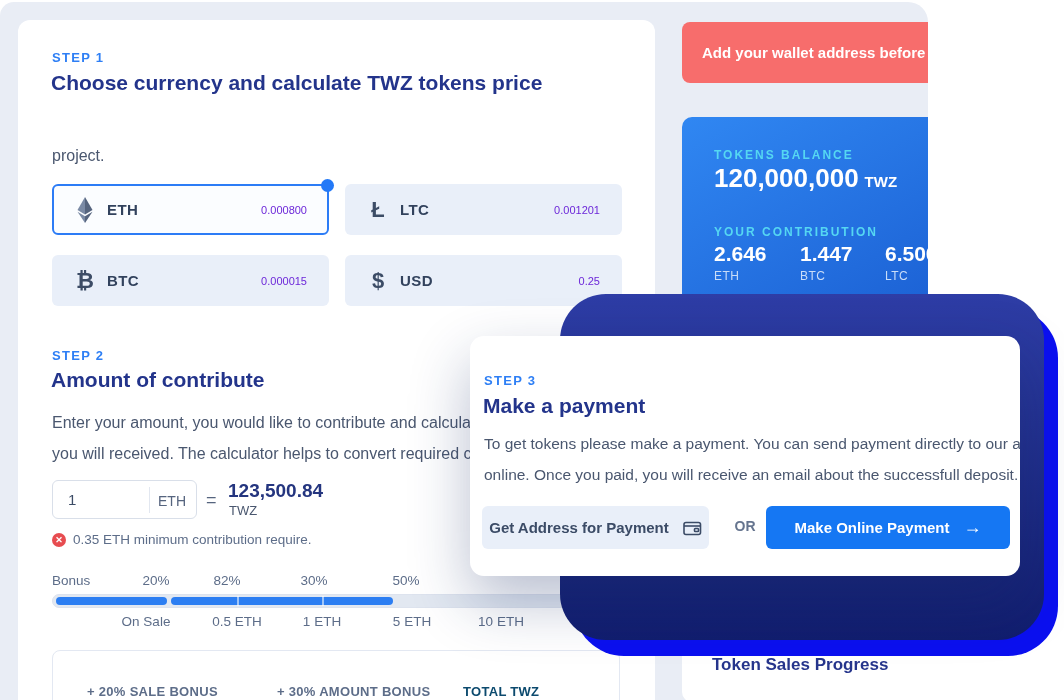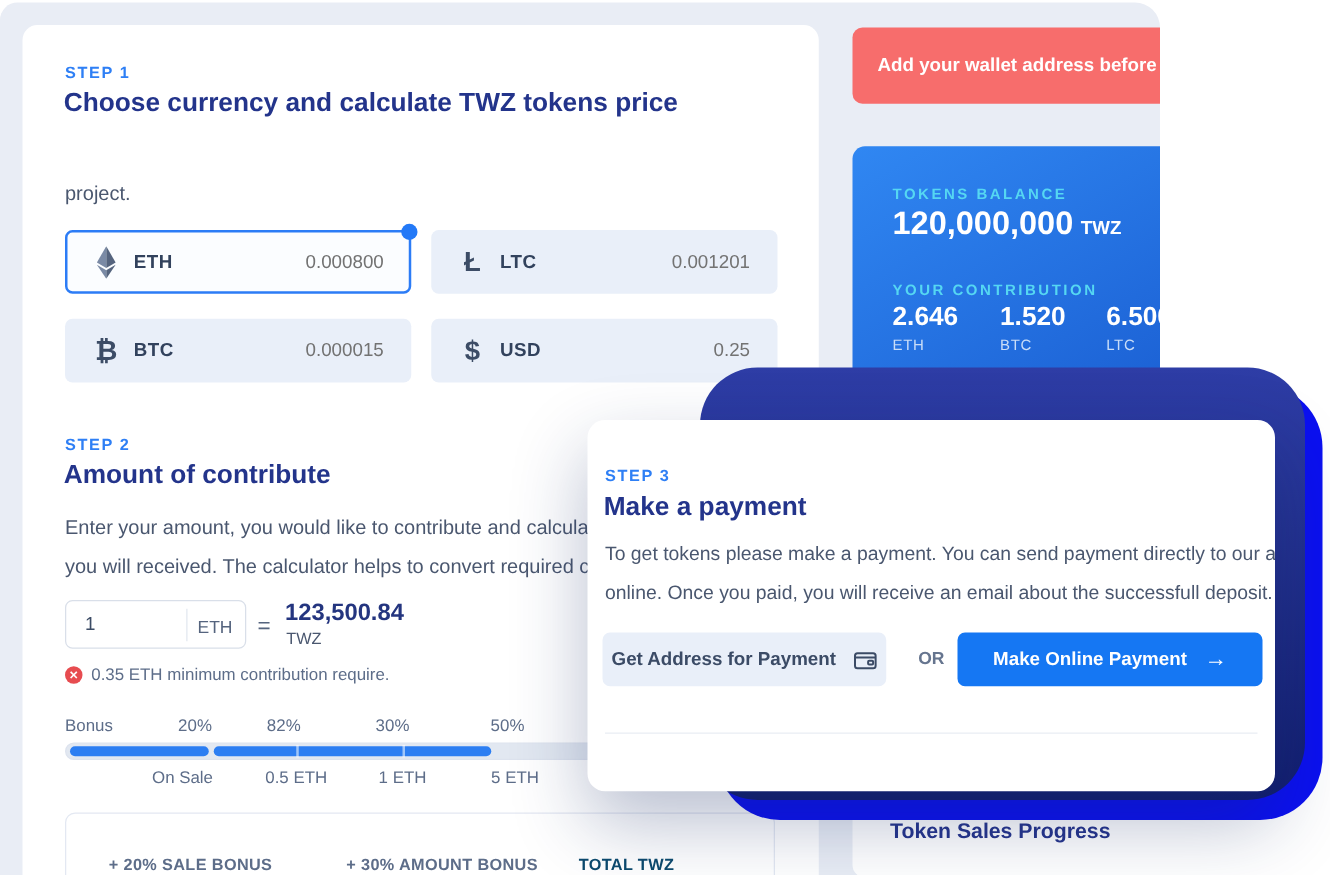--- a/index.html
+++ b/index.html
@@ -20,21 +20,21 @@
   .h-title { position:absolute; font-size:21px; font-weight:bold; color:#23348b; }
   .body-text { position:absolute; font-size:16px; line-height:31px; color:#4a576f; white-space:nowrap; }
 
   
   .tile { position:absolute; width:277px; height:51px; background:#e9eff9; border-radius:6px;
     display:flex; align-items:center; padding:0 22px; cursor:pointer; }
   .tile.selected { background:#fbfdff; border:2px solid #2c7cf6; padding:0 20px; }
   .tile .cur-icon { width:22px; display:flex; justify-content:center; align-items:center;
     font-size:22px; font-weight:bold; color:#3c4c66; }
   .tile .cur-label { margin-left:11px; font-size:15px; font-weight:bold; color:#32425d; letter-spacing:.4px; }
-  .tile .cur-value { margin-left:auto; font-size:15px; color:#737373; }
+  .tile .cur-value { margin-left:auto; font-size:11px; color:#6d28d9; }
   .sel-dot { position:absolute; right:-7px; top:-7px; width:13px; height:13px; border-radius:50%;
     background:#2379f7; }
 
   
   .amount-input { position:absolute; width:145px; height:39px; border:1px solid #d9dfe9;
     border-radius:6px; background:#fff; font-family:"Liberation Sans",sans-serif;
     font-size:15px; color:#3c4c66; padding:0 48px 0 15px; outline:none; }
   .input-unit { position:absolute; font-size:14px; color:#55647e; }
   .input-sep { position:absolute; width:1px; height:26px; background:#e2e7f0; }
   .equals { position:absolute; font-size:18px; color:#55647e; }
@@ -82,21 +82,21 @@
   .sales-title { position:absolute; left:30px; top:36px; font-size:17px; font-weight:bold;
     color:#26358c; white-space:nowrap; }
 
   
   .deco-bright { position:absolute; left:574px; top:308px; width:484px; height:348px;
     border-radius:50px; background:#0b10f0; }
   .deco-navy { position:absolute; left:560px; top:294px; width:484px; height:346px;
     border-radius:46px; background:linear-gradient(180deg,#2e3da6 0%,#111d6e 100%); }
 
   
-  .step3-card { position:absolute; left:470px; top:336px; width:550px; height:297px;
+  .step3-card { position:absolute; left:470px; top:336px; width:550px; height:240px;
     background:#fff; border-radius:14px; box-shadow:0 25px 60px rgba(23,43,99,.30);
     overflow:hidden; }
   .s3-body { position:absolute; font-size:15.5px; line-height:31px; color:#4a576f; white-space:nowrap; }
   .btn { position:absolute; top:170px; height:43px; border-radius:6px; display:flex;
     align-items:center; justify-content:center; cursor:pointer; }
   .btn-gray { left:12px; width:227px; background:#e9eff9; }
   .btn-gray .lbl { font-size:15px; font-weight:bold; color:#3b4b66; }
   .btn-blue { left:296px; width:244px; background:#1577f3; }
   .btn-blue .lbl { font-size:15px; font-weight:bold; color:#fff; }
   .btn .ic { margin-left:14px; display:flex; align-items:center; }
@@ -207,21 +207,21 @@
       <span class="cy-label" style="top:31px;">TOKENS BALANCE</span>
       <div class="tok-amount">
         <span class="big">120,000,000</span><span class="unit">TWZ</span>
       </div>
       <span class="cy-label" style="top:108px;">YOUR CONTRIBUTION</span>
       <div class="contrib-col" style="left:32px;">
         <div class="val">2.646</div>
         <div class="lab">ETH</div>
       </div>
       <div class="contrib-col" style="left:118px;">
-        <div class="val">1.520</div>
+        <div class="val">1.447</div>
         <div class="lab">BTC</div>
       </div>
       <div class="contrib-col" style="left:203px;">
         <div class="val">6.500</div>
         <div class="lab">LTC</div>
       </div>
     </div>
 
     <div class="sales-card">
       <span class="sales-title">Token Sales Progress</span>

